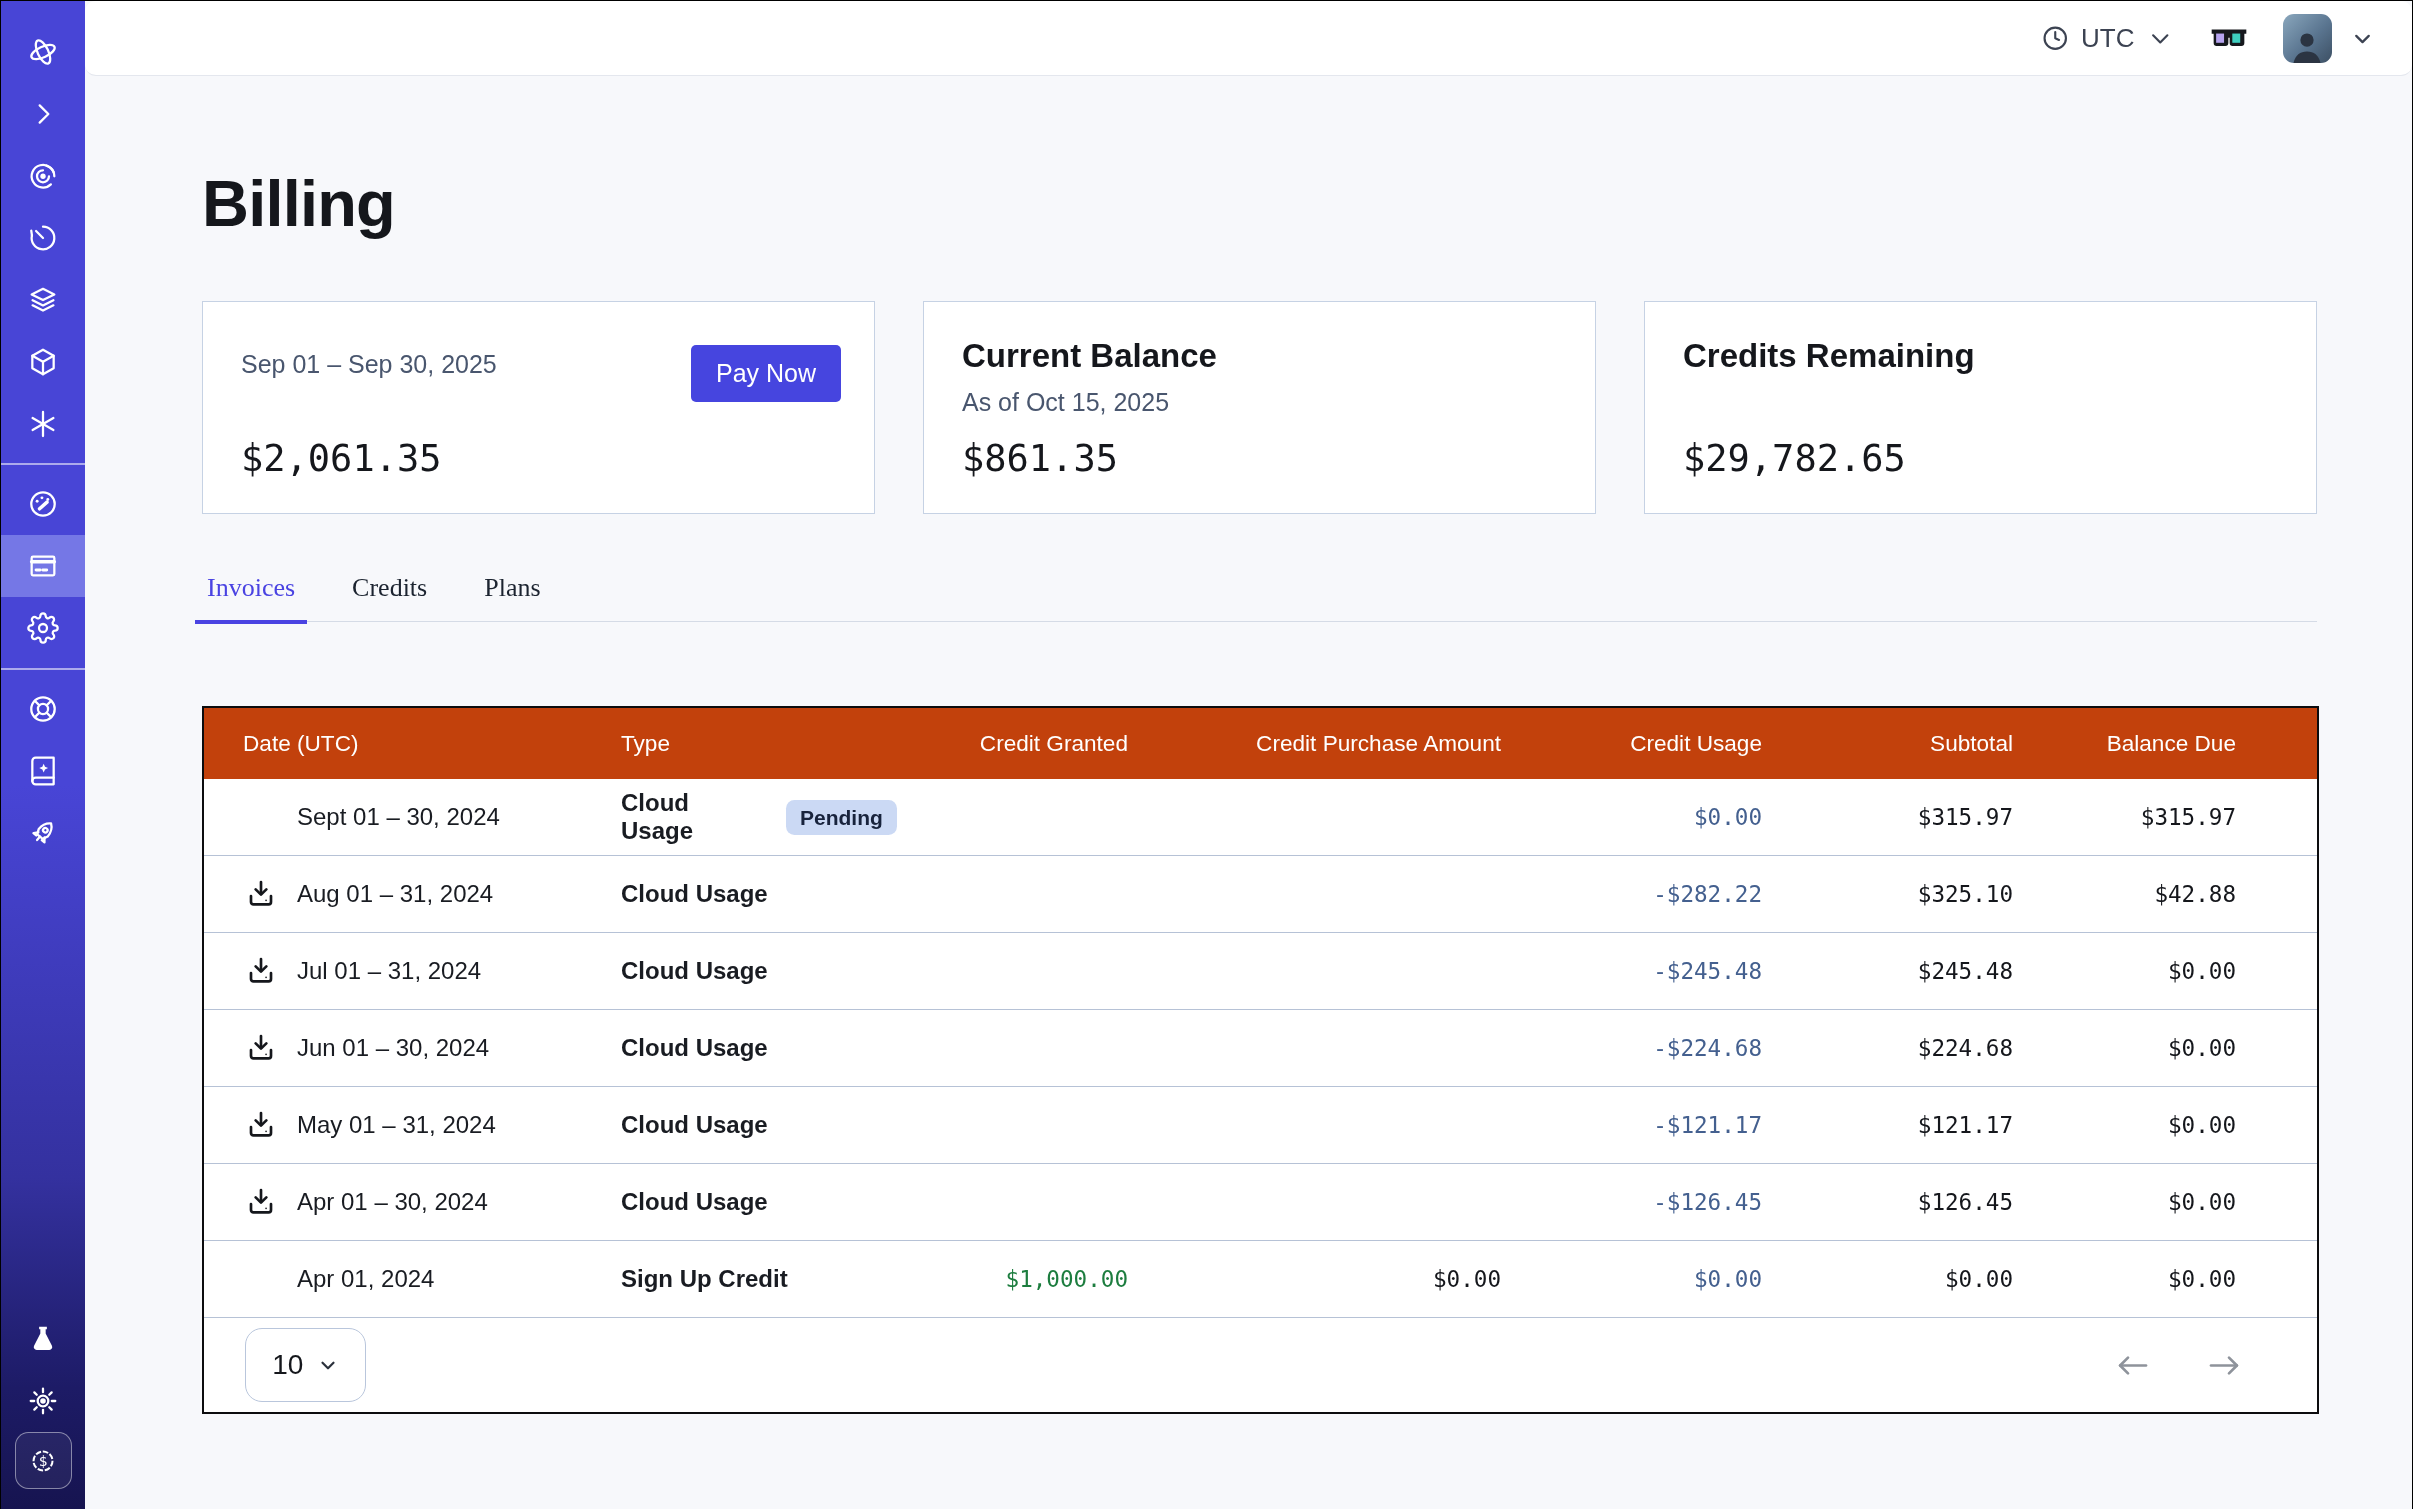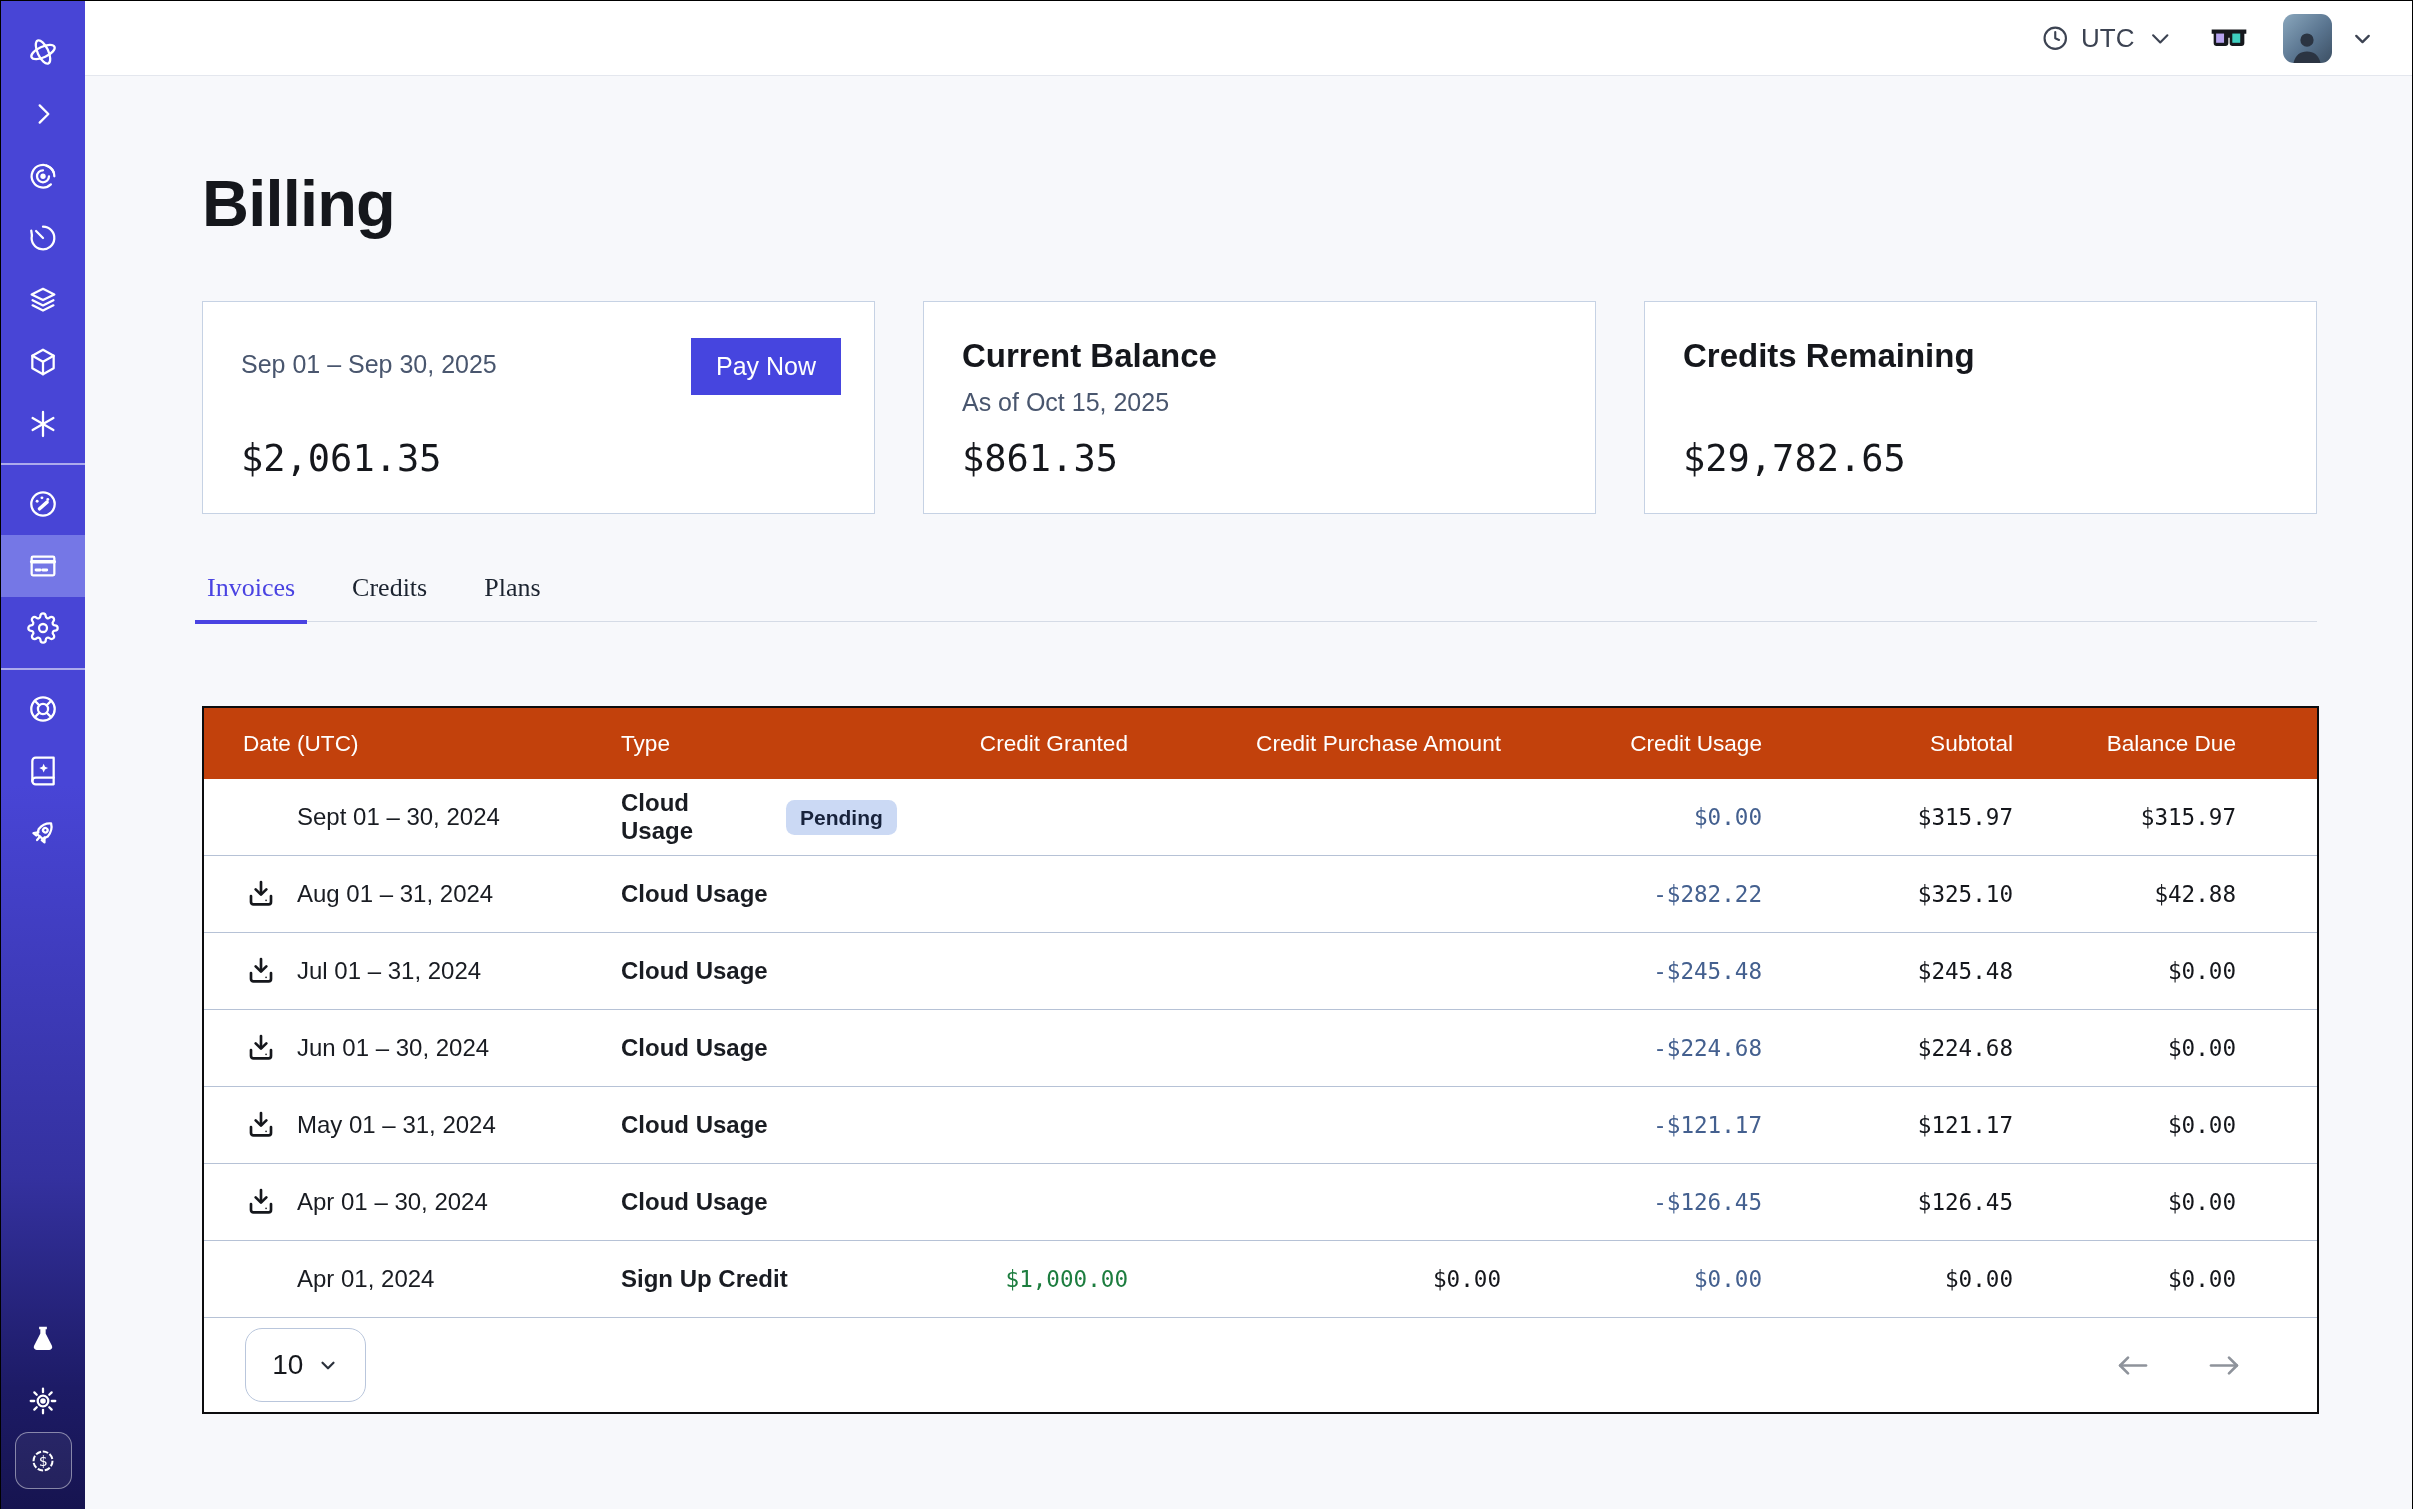--- a/index.html
+++ b/index.html
@@ -17,42 +17,42 @@
   .nav-item svg{width:32px;height:32px;stroke:#fff;stroke-width:1.7;fill:none;stroke-linecap:round;stroke-linejoin:round;}
   .nav-divider{height:1.7px;background:rgba(255,255,255,.55);margin:8.4px 0;flex:0 0 auto;}
   .nav-spacer{flex:1 1 auto;}
   .dollar-btn{width:55px;height:55px;margin:0 auto 20px;border:1.7px solid rgba(255,255,255,.45);
     border-radius:13.4px;background:rgba(255,255,255,.06);display:flex;align-items:center;justify-content:center;flex:0 0 auto;cursor:pointer;}
   .dollar-btn svg{width:30px;height:30px;stroke:#fff;stroke-width:1.6;fill:none;}
 
   
   .main{position:absolute;left:84px;top:0;right:0;bottom:0;}
   .topbar{height:75px;background:#fff;border-bottom:1.7px solid #e4e7ee;display:flex;align-items:center;
-    justify-content:flex-end;gap:33px;padding:0 37px;box-sizing:border-box;}
+    justify-content:flex-end;gap:33px;padding:0 37px;box-sizing:border-box;border-radius:11px;}
   .tz{display:flex;align-items:center;gap:11.7px;color:#3c4352;font-size:26px;cursor:pointer;}
   .tz svg{width:28.5px;height:28.5px;stroke:#3c4352;stroke-width:1.8;fill:none;stroke-linecap:round;stroke-linejoin:round;}
   .chev{width:25px;height:25px;stroke:#3c4352;stroke-width:2.2;fill:none;stroke-linecap:round;stroke-linejoin:round;}
   .glasses{width:42px;height:33px;cursor:pointer;}
   .avatar-wrap{display:flex;align-items:center;gap:18.4px;cursor:pointer;}
   .avatar{width:49px;height:49px;border-radius:11px;background:linear-gradient(135deg,#8aa7bd,#5a7590 55%,#3c4f63);
     overflow:hidden;display:flex;align-items:flex-end;justify-content:center;}
   .avatar svg{width:42px;height:38px;}
 
   
   .content{padding:0 95px 0 117px;}
   .page-title{font-size:65px;font-weight:700;color:#15171c;margin:90px 0 0 0;letter-spacing:-0.8px;}
 
   .cards{display:flex;gap:48px;margin-top:60px;}
   .card{position:relative;flex:1 1 0;height:213px;background:#fff;border:1.7px solid #c6d2e4;box-sizing:border-box;
     padding:35px 38px;}
   .card-title{font-size:33px;font-weight:700;color:#15171c;}
   .card-sub{font-size:25px;color:#49566e;margin-top:13.4px;}
   .card-amount{position:absolute;left:38px;bottom:33px;font-family:"DejaVu Sans Mono",monospace;font-size:37px;color:#15171c;}
-  .pay-btn{position:absolute;top:36px;right:33px;background:#4645df;color:#fff;border:none;font-size:25px;
-    font-family:"Liberation Sans",sans-serif;padding:14.2px 25px;border-radius:0;cursor:pointer;}
+  .pay-btn{position:absolute;top:43px;right:33px;background:#4645df;color:#fff;border:none;font-size:25px;
+    font-family:"Liberation Sans",sans-serif;padding:14.2px 25px;border-radius:5px;cursor:pointer;}
 
   .tabs{display:flex;gap:47px;margin-top:59px;border-bottom:1.7px solid #d5dbe6;font-family:Liberation Serif, serif;}
   .tab{font-size:26px;color:#1c2430;padding:0 5px 18.4px 5px;cursor:pointer;position:relative;}
   .tab.active{color:#4a43e2;}
   .tab.active::after{content:"";position:absolute;left:-6.7px;right:-6.7px;bottom:-2.5px;height:4.2px;background:#4a43e2;}
 
   
   .invoice-table{margin-top:84px;width:2117px;box-sizing:border-box;border:2.5px solid #0c0c0e;background:#fff;}
   .t-head,.t-row{display:grid;grid-template-columns:417px 276px 231px 373px 261px 251px 1fr;align-items:center;}
   .t-head{background:#c2410c;color:#fff;height:71px;font-size:22.6px;font-weight:500;}

